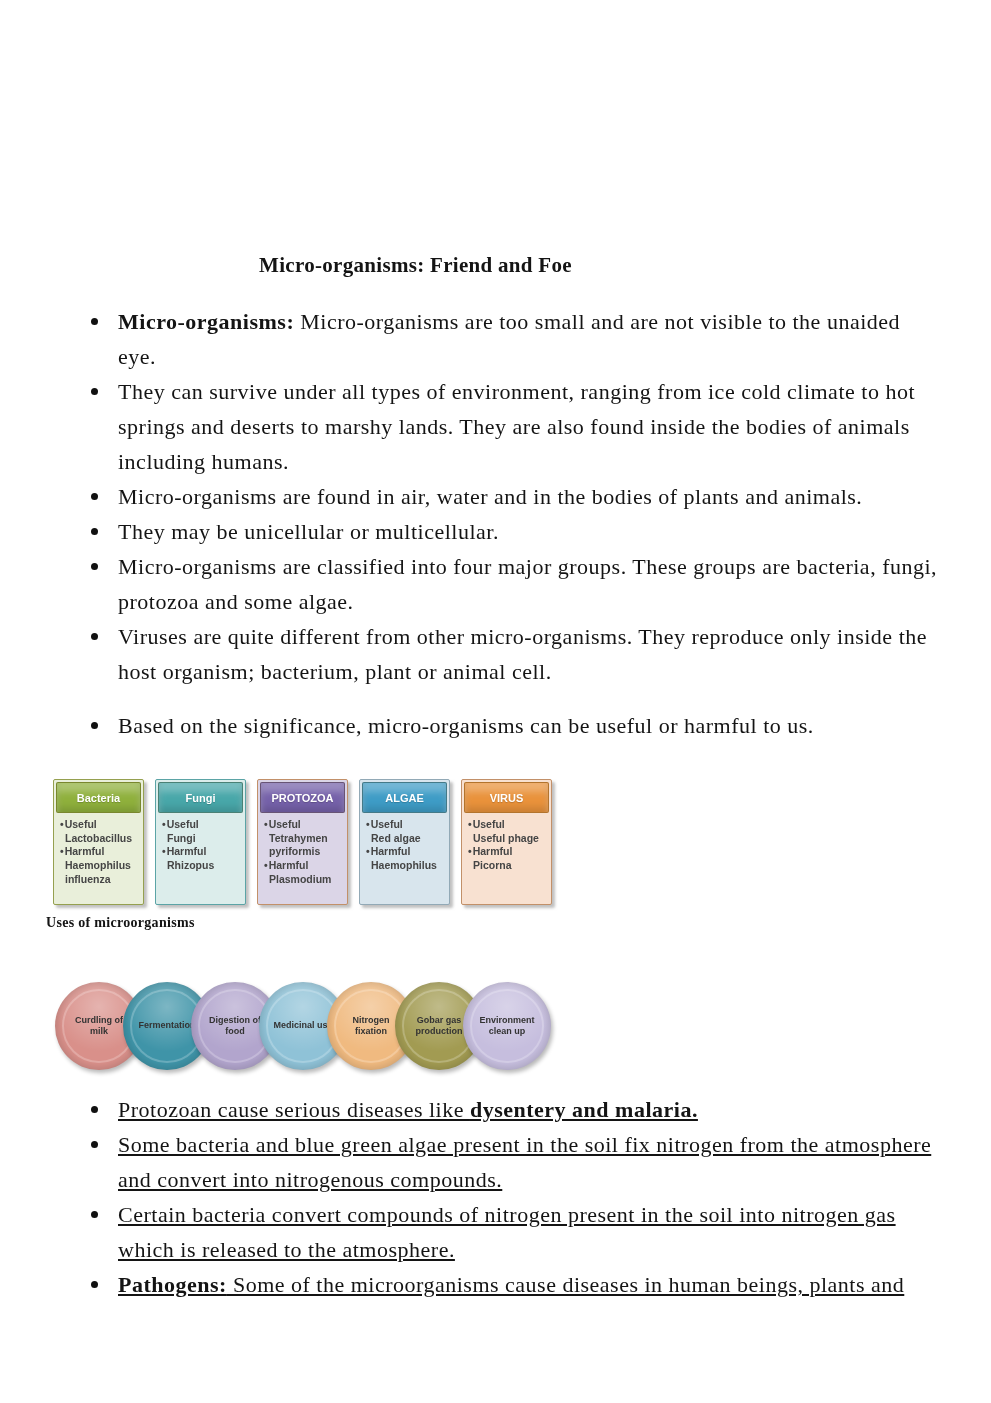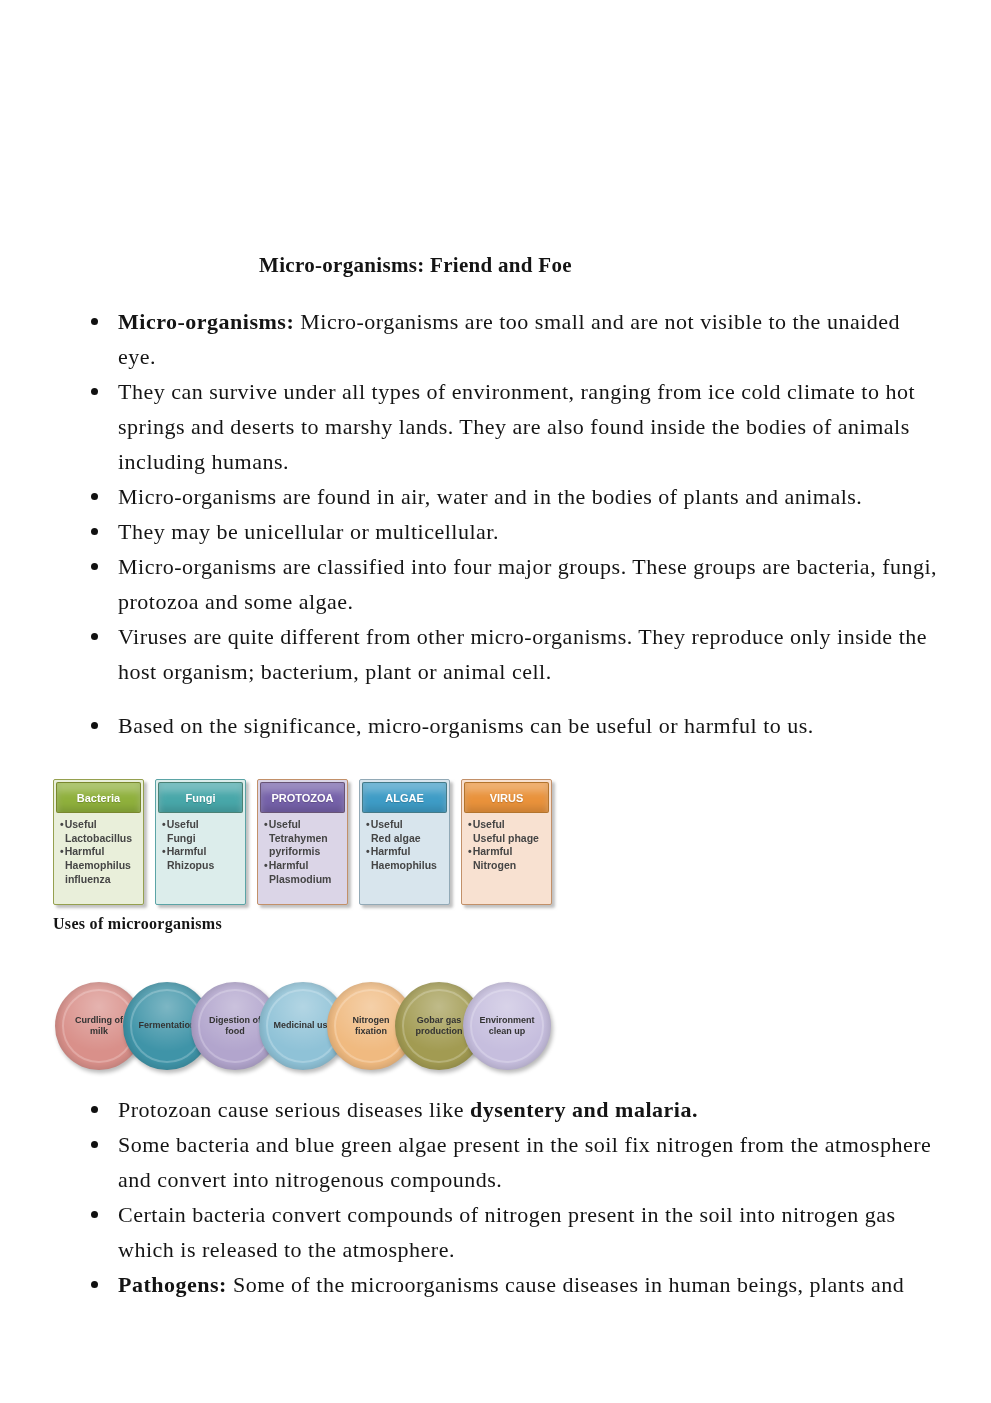--- a/index.html
+++ b/index.html
@@ -24,21 +24,21 @@
     letter-spacing:.5px;
   }
   ul.blist li::before{
     content:"";
     position:absolute;left:3px;top:14px;
     width:7px;height:7px;background:#111;border-radius:50%;
   }
   ul.blist li.gap-above{margin-top:19px;}
   .b{font-weight:bold;}
   #intro-list{left:88px;top:304px;width:852px;}
-  #bottom-list{left:88px;top:1092px;width:852px;}
+  #bottom-list{left:88px;top:1092px;width:852px;text-decoration:underline;}
 
   
   .groups{position:absolute;left:53px;top:779px;display:flex;gap:11px;}
   .gbox{
     box-sizing:border-box;
     width:91px;height:126px;
     background:var(--bc);
     border:1px solid var(--br);
     border-radius:2px;
     padding:2px;
@@ -60,22 +60,22 @@
     padding:5px 3px 0 4px;
     font-family:"Liberation Sans", sans-serif;
     font-size:10.5px;line-height:1.3;
     color:#454545;
     font-weight:bold;
   }
   .gitem .glabel::before{content:"\2022";margin-right:1px;}
   .gitem .gdetail{padding-left:5px;overflow-wrap:break-word;}
 
   .uses-heading{
-    position:absolute;left:53px;top:915px;
-    font-size:16px;font-weight:bold;letter-spacing:.3px;
+    position:absolute;left:46px;top:915px;
+    font-size:14px;font-weight:bold;letter-spacing:.3px;
   }
 
   
   .circles{position:absolute;left:55px;top:982px;display:flex;justify-content:space-between;}
   .circle{
     position:relative;
     width:88px;height:88px;
     margin-left:-20px;
     border-radius:50%;
     display:flex;align-items:center;justify-content:center;
@@ -175,21 +175,21 @@
 
     <div class="gbox" style="--hc: #e9923b; --bc: #f8e1d1; --br: #c29069;">
       <div class="ghead">VIRUS</div>
       <div class="gbody">
         <div class="gitem">
           <span class="glabel">Useful</span>
           <div class="gdetail">Useful phage</div>
         </div>
         <div class="gitem">
           <span class="glabel">Harmful</span>
-          <div class="gdetail">Nitrogen</div>
+          <div class="gdetail">Picorna</div>
         </div>
       </div>
     </div>
 
   </div>
 
   <div class="uses-heading">Uses of microorganisms</div>
 
   <div class="circles">
     <div class="circle" style="--c: #d9908a;">

